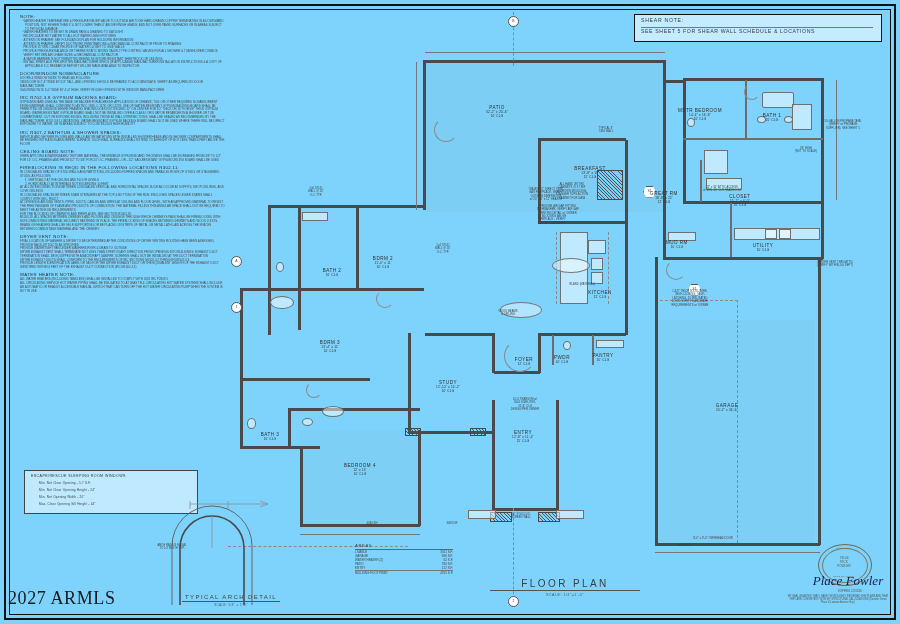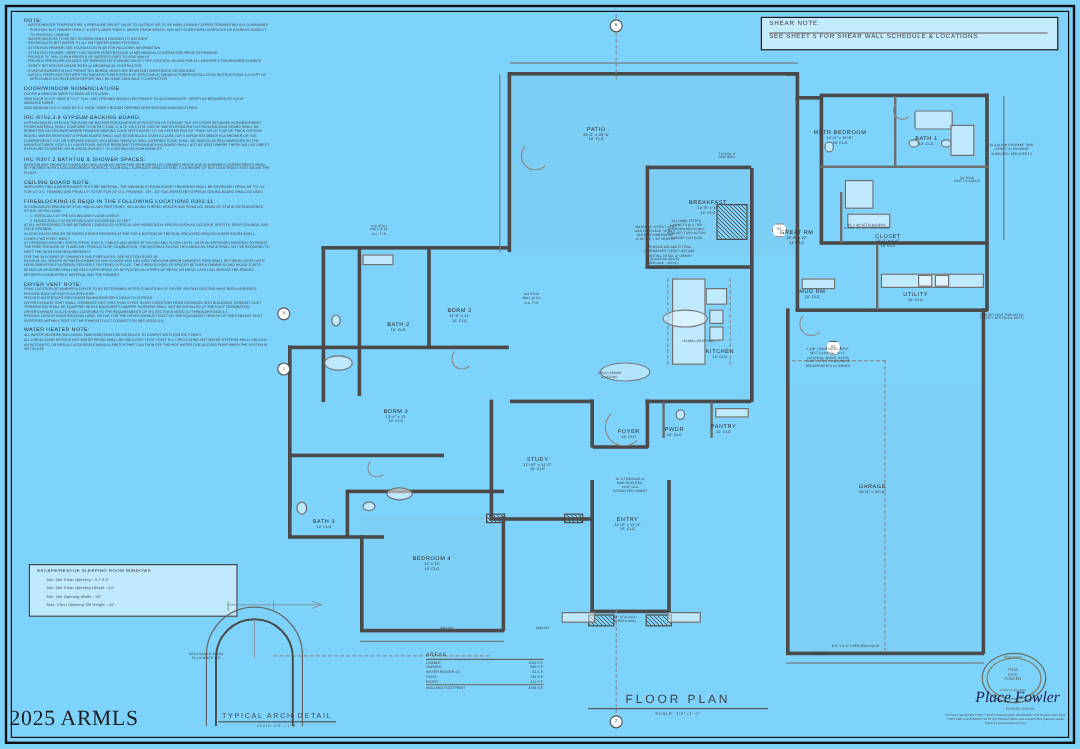--- a/index.html
+++ b/index.html
@@ -446,21 +446,21 @@
             <td class="v">122 S.F.</td>
           </tr>
           <tr class="total">
             <td>BUILDING FOOTPRINT</td>
             <td class="v">4765 S.F.</td>
           </tr>
         </tbody>
     </table>
   </div>
 
-  <div id="wm">2025 ARMLS</div>
+  <div id="wm">2027 ARMLS</div>
 
   <div id="stamp">
     <div class="ring"></div>
     <div class="ring2"></div>
     <div class="top">REGISTERED</div>
     <div class="cz">
       <div>73106</div>
       <div>RICK</div>
       <div>FOWLER</div>
     </div>

